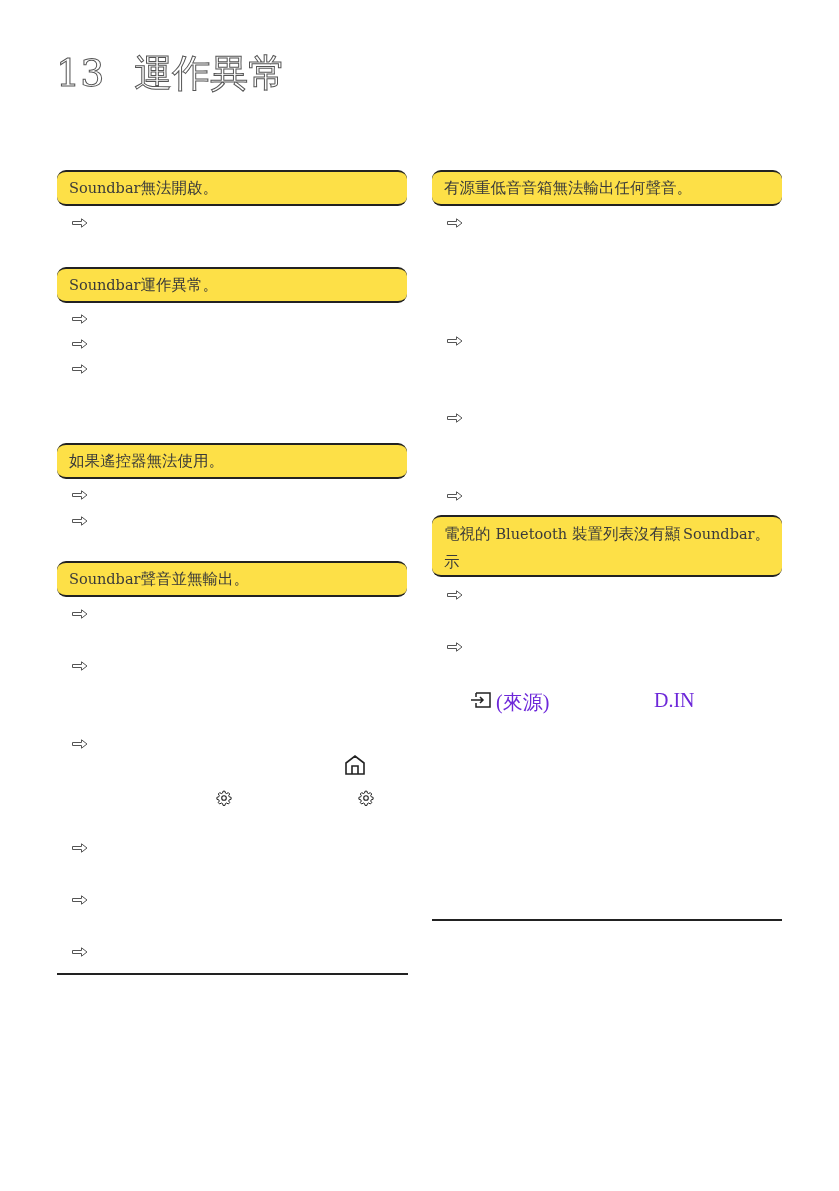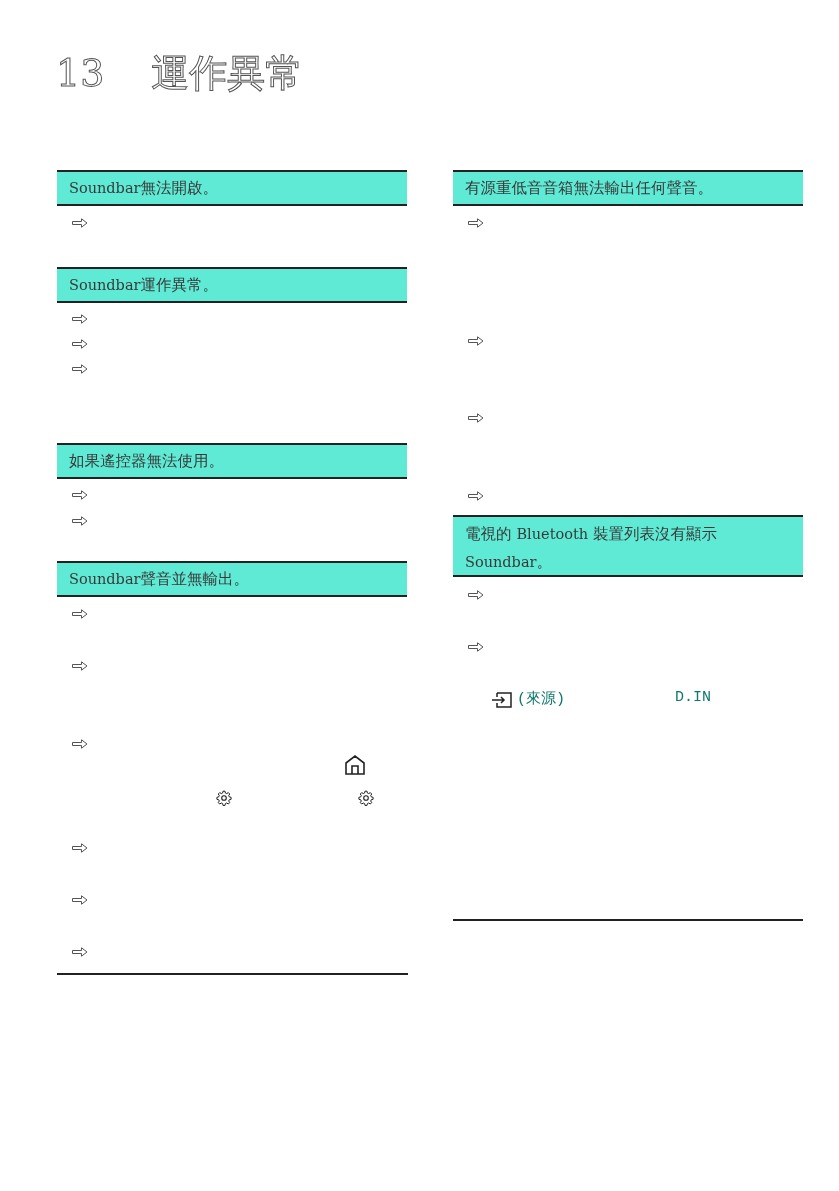--- a/index.html
+++ b/index.html
@@ -10,50 +10,51 @@
   }
   .page-title {
     position: absolute; left: 56px; top: 48px;
     font-size: 38px; line-height: 50px;
     color: #ffffff;
     -webkit-text-stroke: 1px #555;
     font-family: "DejaVu Serif", serif;
     letter-spacing: 0px;
     white-space: nowrap;
   }
-  .page-title .num { margin-right: 47px; }
+  .page-title .num { margin-right: 30px; }
   .col { position: absolute; width: 350px; }
   .col.left { left: 57px; top: 170px; }
-  .col.right { left: 453px; top: 170px; }
+  .col.right { left: 432px; top: 170px; }
   .section { position: relative; }
   .sec-header {
-    background: #5eead4;
+    background: #fde047;
     border-top: 2px solid #222;
     border-bottom: 2px solid #222;
     padding: 0 12px;
     font-size: 15.5px;
     color: #3a3a3a;
     display: flex; align-items: center;
     box-sizing: border-box;
+    border-radius: 9px;
   }
   .sec-header.h1 { height: 36px; }
   .sec-header.h2 { height: 62px; line-height: 28px; align-items: flex-start; padding-top: 3px; }
   .sec-header .en { font-family: "DejaVu Serif", serif; font-size: 14.5px; }
   .sec-header .zh { font-family: "DejaVu Sans", sans-serif; text-align: center; }
   .arrow-row {
     position: absolute; left: 15px;
     width: 16px; height: 10px;
   }
   .arrow-row svg { display: block; }
   .inline-icon { position: absolute; }
   .end-rule { position: absolute; height: 2px; background: #222; }
   .src-label {
     position: absolute;
-    font-size: 15px; color: #0f766e;
-    font-family: Liberation Mono, monospace;
+    font-size: 20px; color: #6d28d9;
+    font-family: Liberation Serif, serif;
     white-space: nowrap;
   }
 </style>
 </head>
 <body>
 
 <div class="page-title">
   <span class="num">13</span><span>運作異常</span>
 </div>
 
@@ -201,21 +202,21 @@
       </div>
     <div class="arrow-row" style="top:321px;">
         <svg width="16" height="10">
           <use href="#arr"></use>
         </svg>
       </div>
   </div>
 
 
   <div class="section" style="height:256px;">
-    <div class="sec-header h2" style="flex-direction:column;">
+    <div class="sec-header h2" style="flex-direction:row;">
       <div>
         <span class="zh">電視的 </span><span class="en">Bluetooth</span><span class="zh"> 裝置列表沒有顯示</span>
       </div>
       <div>
         <span class="en">Soundbar</span><span class="zh">。</span>
       </div>
     </div>
     <div class="arrow-row" style="top:75px;">
         <svg width="16" height="10">
           <use href="#arr"></use>

